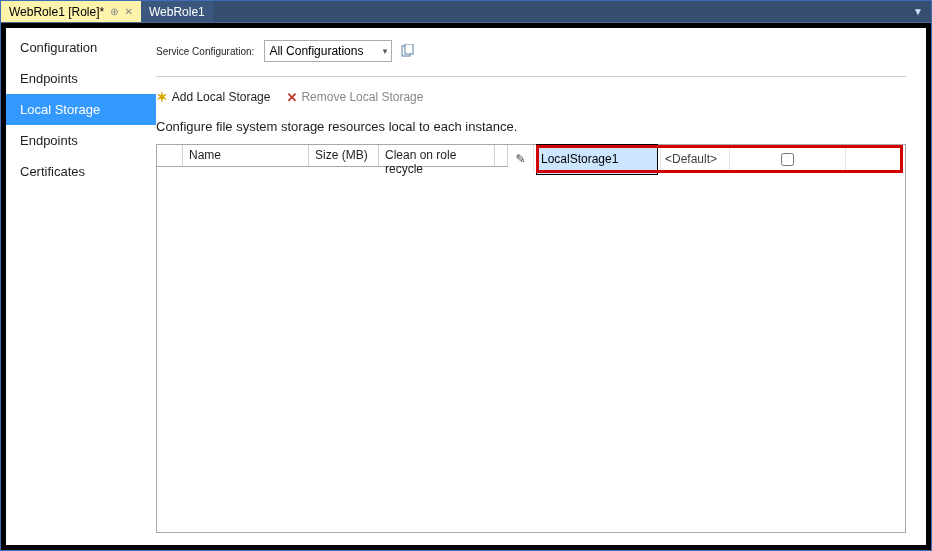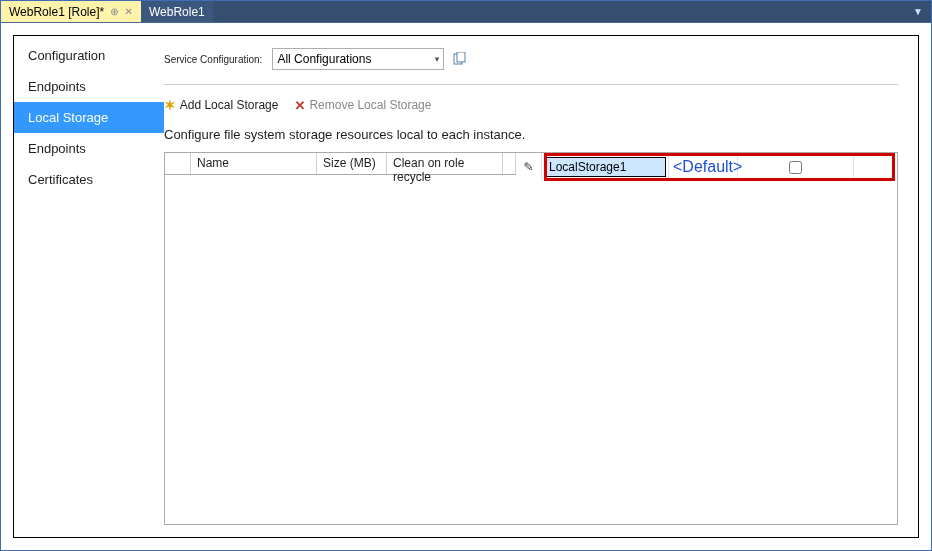--- a/index.html
+++ b/index.html
@@ -7,30 +7,30 @@
   
   .tabbar { height: 22px; background: #364e6f; display: flex; align-items: stretch; border-bottom: 1px solid #4b6a94; }
   .tab { display: flex; align-items: center; padding: 8px 8px; color: #fff; cursor: pointer; font-size: 11px; }
   .tab.active { background: #fdf3ab; color: #000; }
   .tab.inactive { background: #3b577e; color: #fff; }
   .tab .pin-icon { margin-left: 6px; color: #888; font-size: 10px; }
   .tab .close-icon { margin-left: 6px; color: #888; font-size: 10px; }
   .tab-filler { flex: 1; }
   .tab-chevron { color: #cfe2ff; padding: 0 8px; display:flex; align-items:center; font-size:10px;}
   
-  .panel { flex: 1; margin: 12px; border: 1px solid #000000; background: #fff; display: flex; }
+  .panel { flex: 1; border: 5px solid #000000; background: #fff; display: flex; }
   
   .sidebar { width: 150px; display: flex; flex-direction: column; padding-top: 4px; }
   .sidebar-item { padding: 8px 14px; color: #1e1e1e; cursor: pointer; font-size: 13px; }
   .sidebar-item.selected { background: #3399ff; color: #fff; }
   
   .main { flex: 1; padding: 12px 20px 12px 0; display: flex; flex-direction: column; }
   .config-row { display: flex; align-items: center; margin-bottom: 14px; }
   .config-label { font-size: 10px; margin-right: 10px; color: #1e1e1e; }
-  .config-select { width: 172px; height: 22px; border: 1px solid #abadb3; background: #fff; padding: 0 4px; font-size: 12px; display:flex; align-items:center; justify-content:space-between;}
+  .config-select { width: 128px; height: 22px; border: 1px solid #abadb3; background: #fff; padding: 0 4px; font-size: 12px; display:flex; align-items:center; justify-content:space-between;}
   .config-select .arrow { font-size:9px; color:#555; }
   .manage-icon { margin-left: 8px; width:16px; height:16px; display:flex; align-items:center; justify-content:center; color:#5a7ea3; cursor:pointer; }
   hr.divider { border: none; border-top: 1px solid #ccc; margin-bottom: 12px; }
   .toolbar { display: flex; align-items: center; gap: 16px; margin-bottom: 14px; }
   .tool-btn { display: flex; align-items: center; gap: 4px; cursor: pointer; color: #1e1e1e; font-size: 13px; }
   .tool-btn.disabled { color: #888; }
   .add-icon { color: #dca500; font-weight: bold; font-size: 14px; }
   .remove-icon { color: #c0392b; font-weight: bold; font-size: 13px; }
   .desc { color: #1e1e1e; margin-bottom: 10px; font-size: 13px; }
   
@@ -42,22 +42,22 @@
   .gh-name { width:126px; }
   .gh-size { width:70px; }
   .gh-clean { width:116px; }
   .gh-fill { flex:1; }
   .grid-row { display:flex; height:28px; align-items:stretch; }
   .highlight-row { position:relative; }
   .highlight-box { position:absolute; left:28px; right:2px; top:0; bottom:0; border:3px solid #d30000; pointer-events:none; }
   .gr-rowhead { width:26px; display:flex; align-items:center; justify-content:center; border-right:1px solid #e4e4e4; }
   .pencil-icon { font-size:12px; color:#333; }
   .gr-name { width:126px; display:flex; align-items:center; padding:2px; }
-  .gr-name input { width:100%; height:20px; border:1px solid #000; padding:0 4px; font-size:12px; background:#cde6ff; }
-  .gr-size { width:70px; display:flex; align-items:center; padding:0 4px; color:#1d4ed8; font-size:16px; border-right:1px solid #e4e4e4; border-left:1px solid #e4e4e4;}
+  .gr-name input { width:100%; height:31px; border:1px solid #000; padding:0 4px; font-size:12px; background:#cde6ff; }
+  .gr-size { width:70px; display:flex; align-items:center; padding:0 4px; color:#404040; font-size:12px; border-right:1px solid #e4e4e4; border-left:1px solid #e4e4e4;}
   .gr-clean { width:116px; display:flex; align-items:center; justify-content:center; border-right:1px solid #e4e4e4;}
   .gr-clean input[type=checkbox]{ width:13px; height:13px; }
   .gr-fill { flex:1; }
   .grid-body { flex:1; background:#fff; }
 </style>
 </head>
 <body>
 
 <div class="tabbar">
   <div class="tab active">

